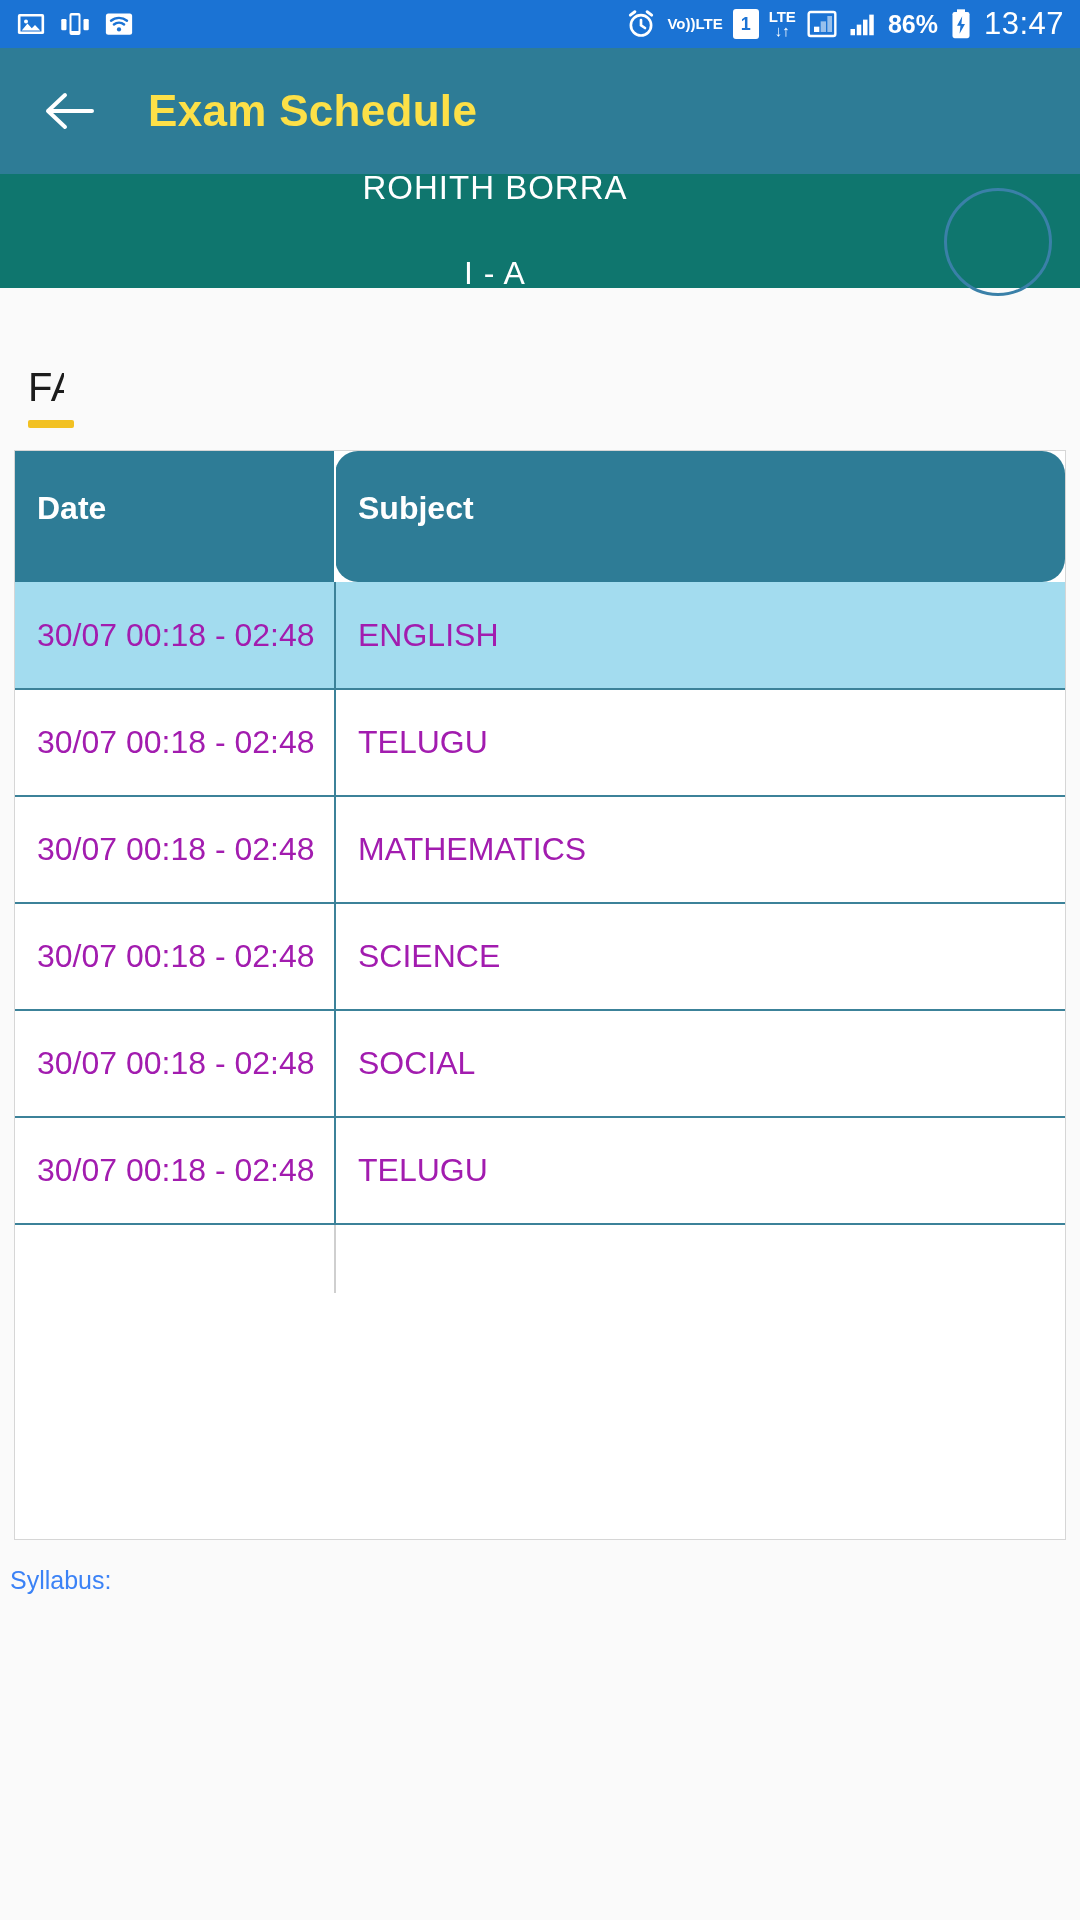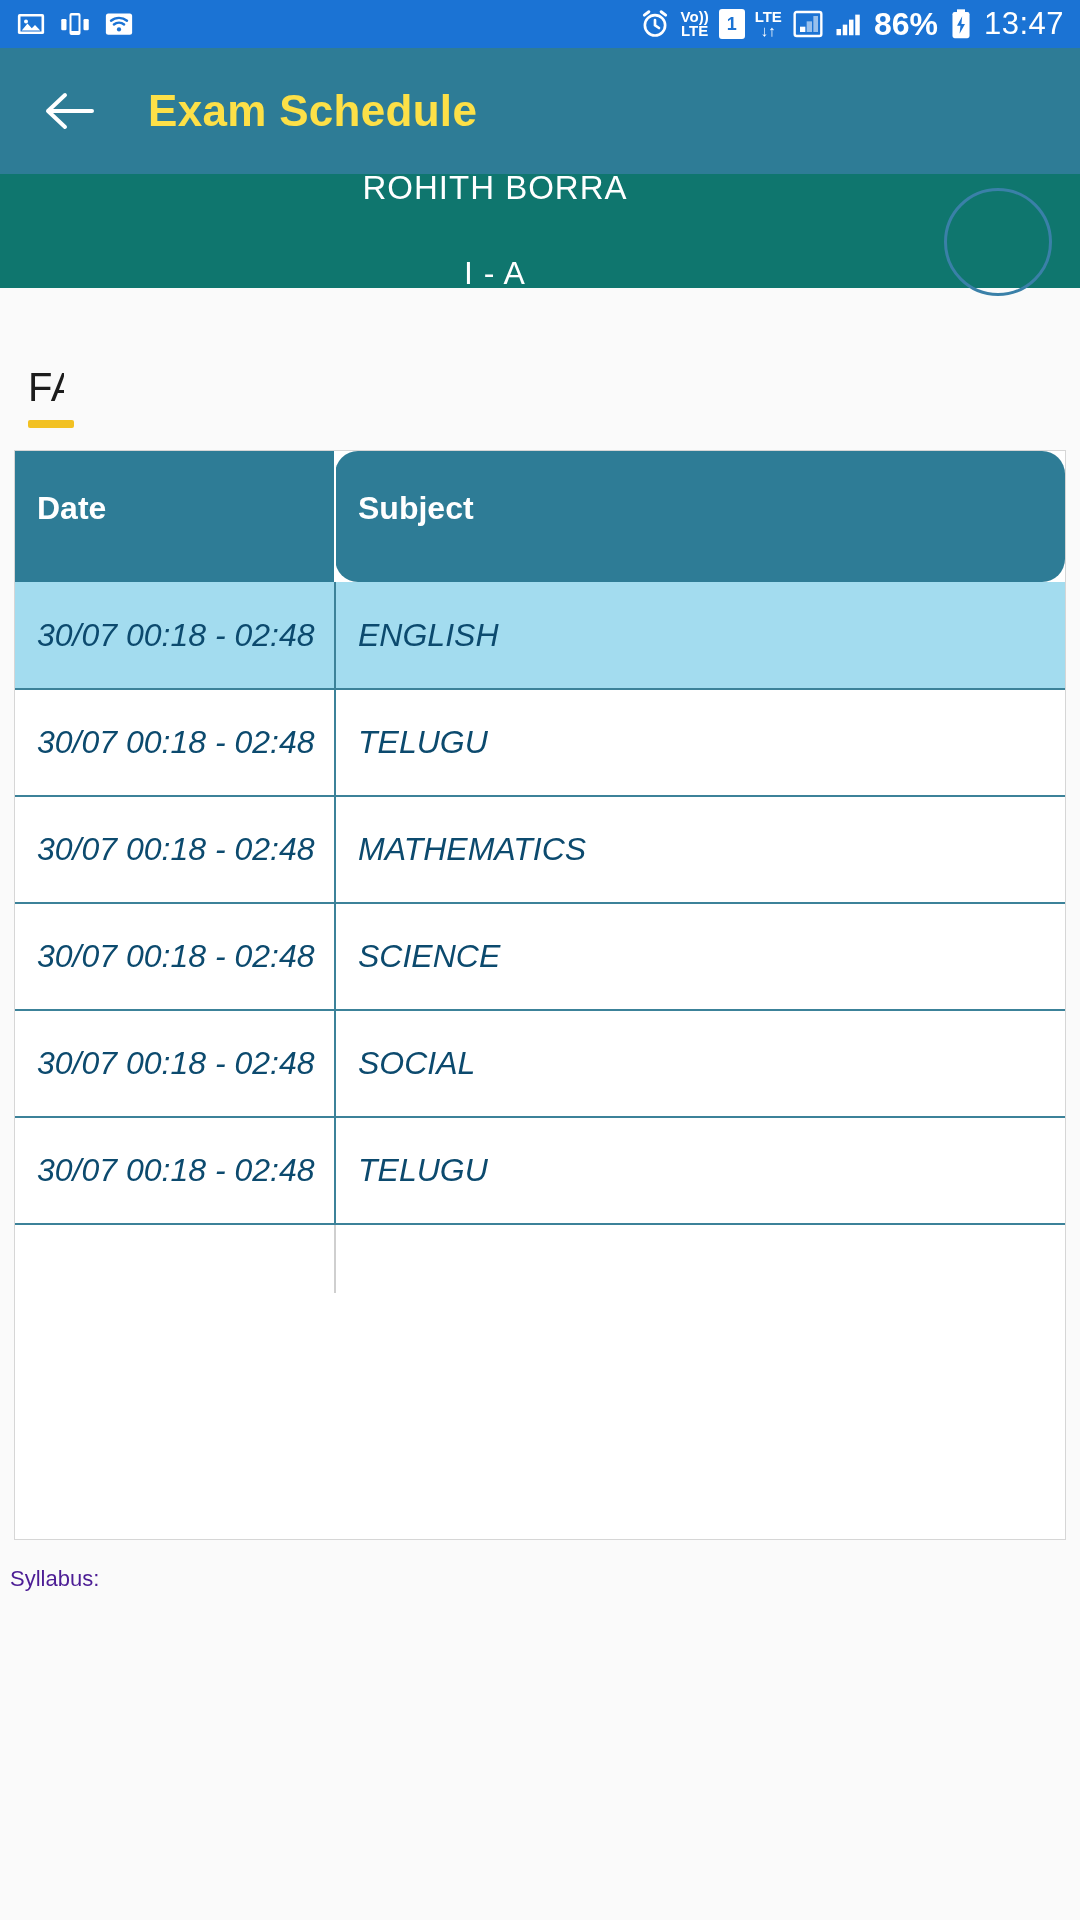--- a/index.html
+++ b/index.html
@@ -11,23 +11,23 @@
   }
 
   
   .status-bar{
     height:48px; background:#1B73D4; display:flex; align-items:center;
     padding:0 16px; color:#ffffff;
   }
   .status-left{ display:flex; align-items:center; gap:14px; }
   .status-right{ margin-left:auto; display:flex; align-items:center; gap:10px; }
   .sb-icon{ display:flex; align-items:center; justify-content:center; }
-  .sb-text{ font-size:32px; font-weight:bold; letter-spacing:0; line-height:1; }
+  .sb-text{ font-size:25px; font-weight:bold; letter-spacing:0; line-height:1; }
   .sb-clock{ font-size:31px; font-weight:400; letter-spacing:0.5px; }
-  .volte{ display:flex; flex-direction:column; align-items:center; line-height:0.92;
+  .volte{ display:flex; flex-direction:row; align-items:center; line-height:0.92;
           font-size:15px; font-weight:bold; }
   .ltebox{ display:flex; flex-direction:column; align-items:center; line-height:0.92;
            font-size:15px; font-weight:bold; }
   .simbox{
     width:26px; height:30px; border:3px solid #ffffff; border-radius:3px;
     background:#ffffff; color:#1B73D4; font-size:18px; font-weight:bold;
     display:flex; align-items:center; justify-content:center;
     position:relative;
   }
 
@@ -77,37 +77,36 @@
     height:1090px;
   }
   .tbl{ width:100%; border-collapse:collapse; table-layout:fixed; }
   .tbl th{
     background:#2E7C96; color:#ffffff; font-size:32px; font-weight:bold;
     text-align:left; padding:20px 0 36px 22px; height:131px;
     border-right:2px solid #ffffff;
   }
   .tbl th:last-child{ border-right:none;border-radius:23px; }
   .tbl td{
-    font-size:32px; color:#0c4a6e; padding:34px 0 34px 22px; height:107px;
+    font-size:32px; color:#a21caf; padding:34px 0 34px 22px; height:107px;
     border-bottom:2px solid #3C8299; border-right:2px solid #3C8299;
     vertical-align:middle;
-    font-style:italic;
   }
   .tbl td:last-child{ border-right:none;margin-left:28px; }
   .col-date{ width:320px; }
   tr.row-active td{ background:#A3DCEF; }
   tr.row-plain td{ background:#ffffff; }
   .filler td{ border-bottom:none; border-right:2px solid #cfcfcf; height:auto; }
   .filler td:last-child{ border-right:none; }
 
   
   .footer{
     padding:26px 10px 0 10px; background:#fafafa;
   }
-  .syllabus-label{ font-size:22px; color:#4c1d95; }
+  .syllabus-label{ font-size:25px; color:#3b82f6; }
 </style>
 </head>
 <body>
 
 <div class="status-bar">
   <div class="status-left">
     <span class="sb-icon">
       <svg width="30" height="30" viewBox="0 0 24 24">
         <rect x="1.5" y="4" width="21" height="16" rx="1.5" fill="#ffffff"></rect>
         <rect x="3.6" y="6" width="16.8" height="12" fill="#1B73D4"></rect>

